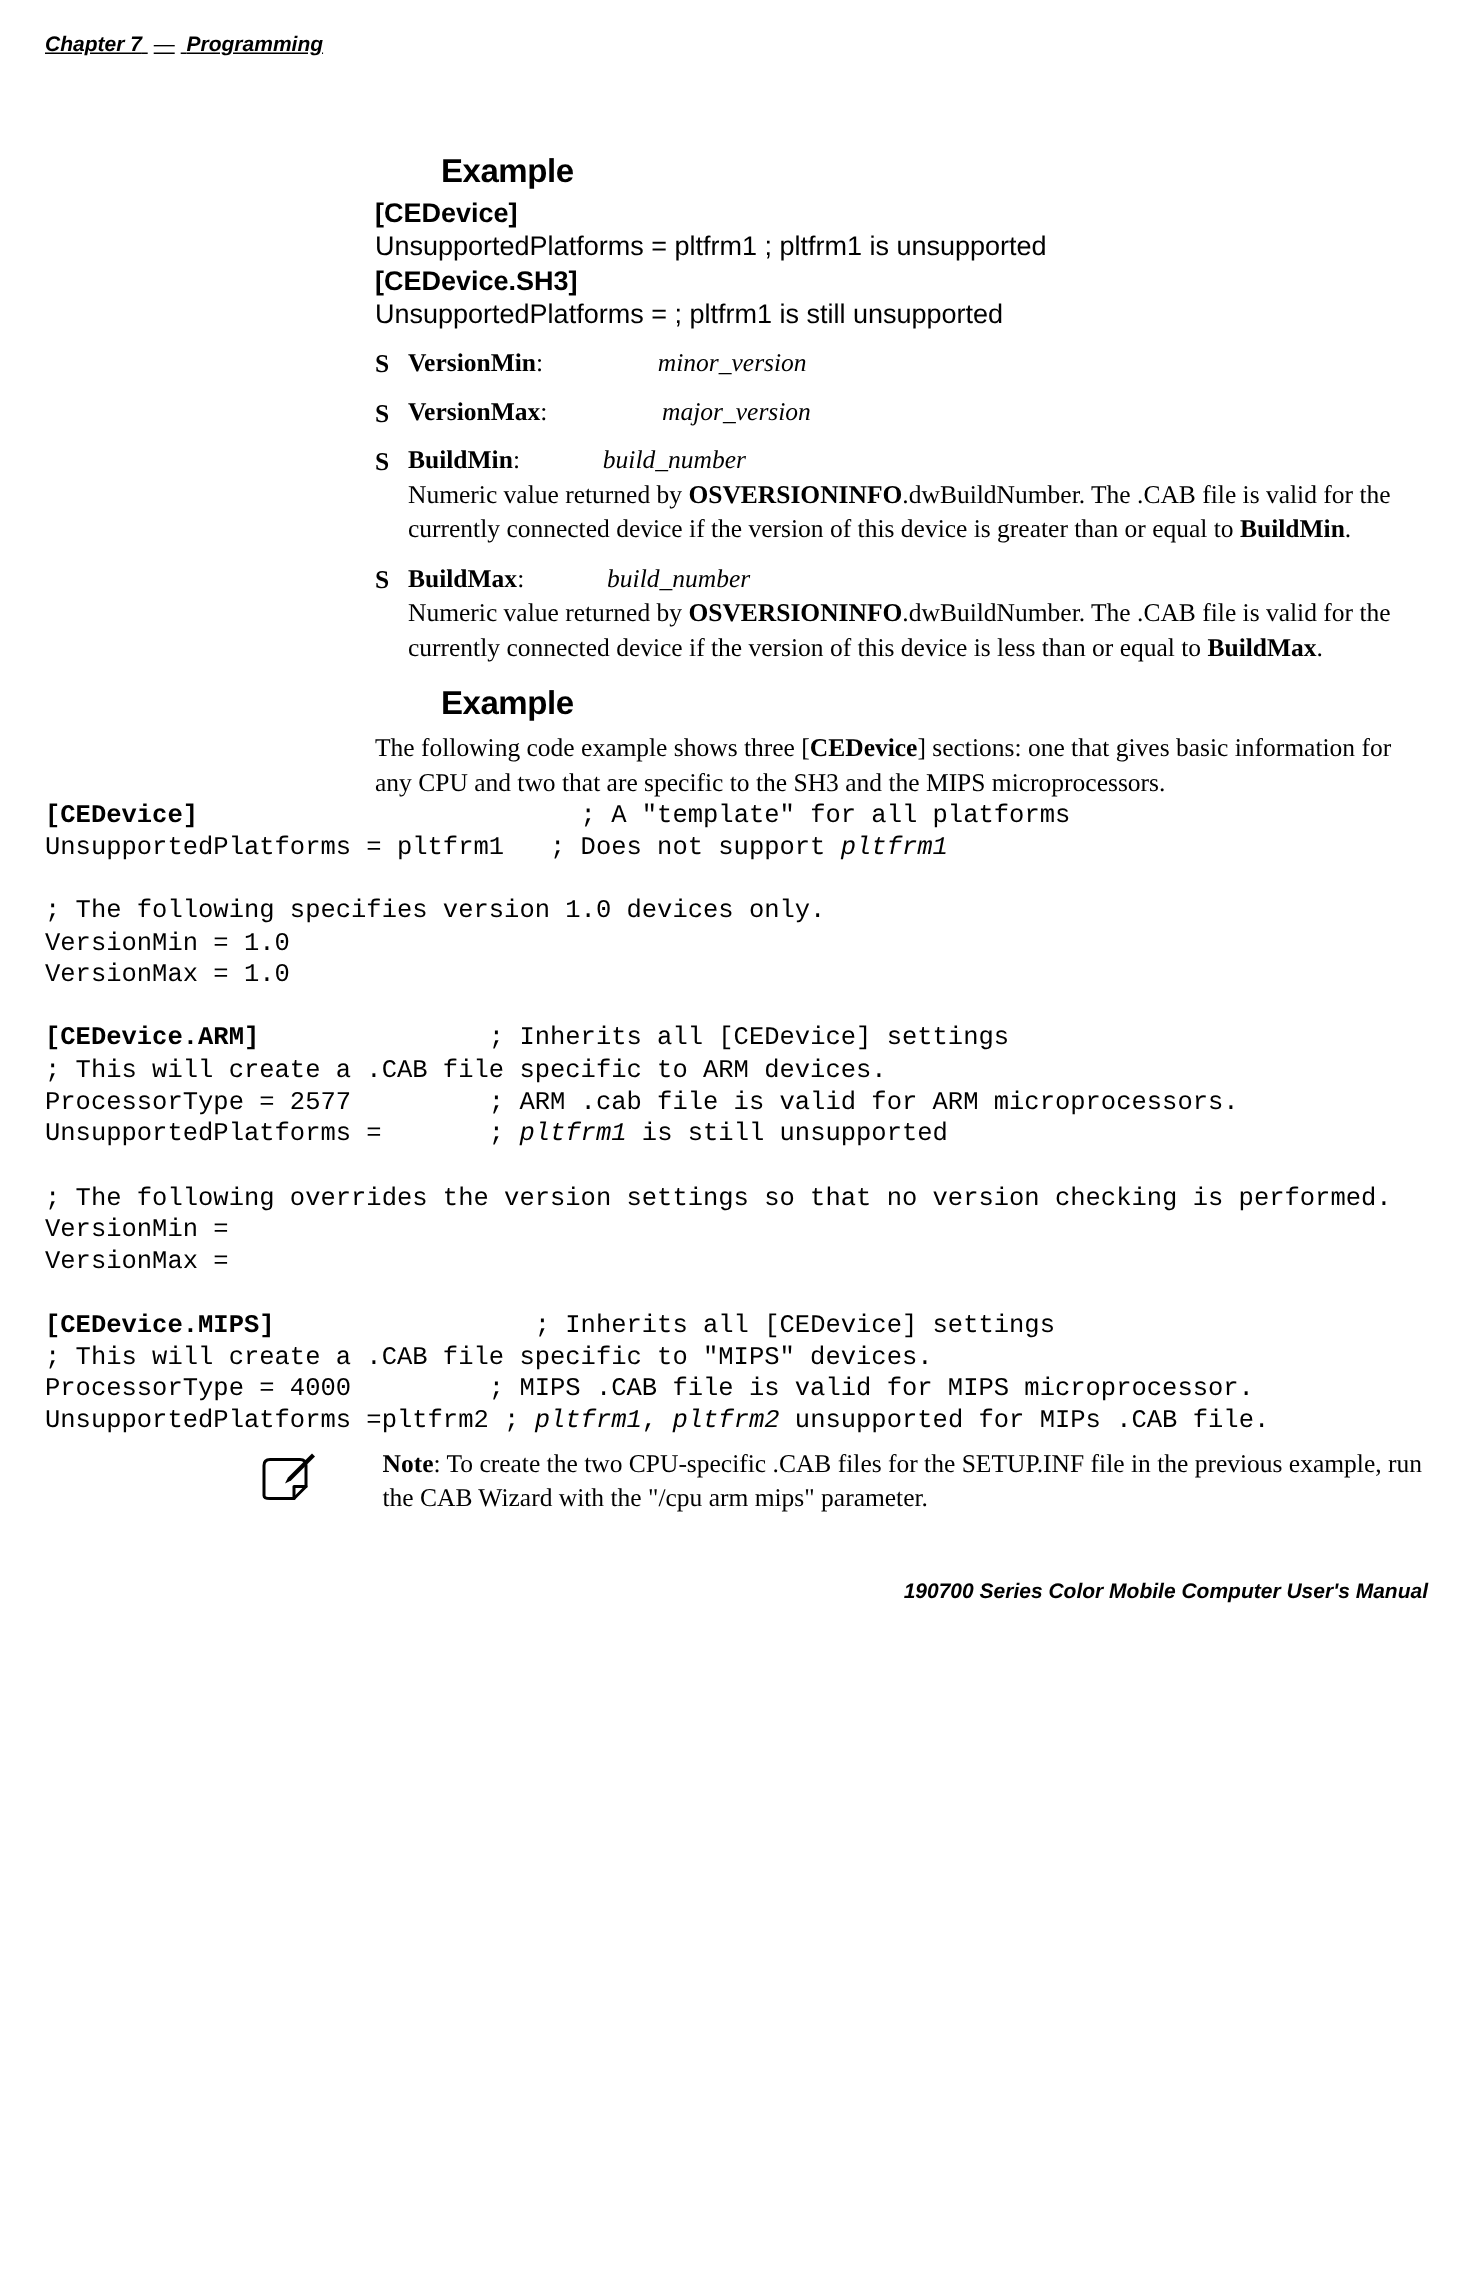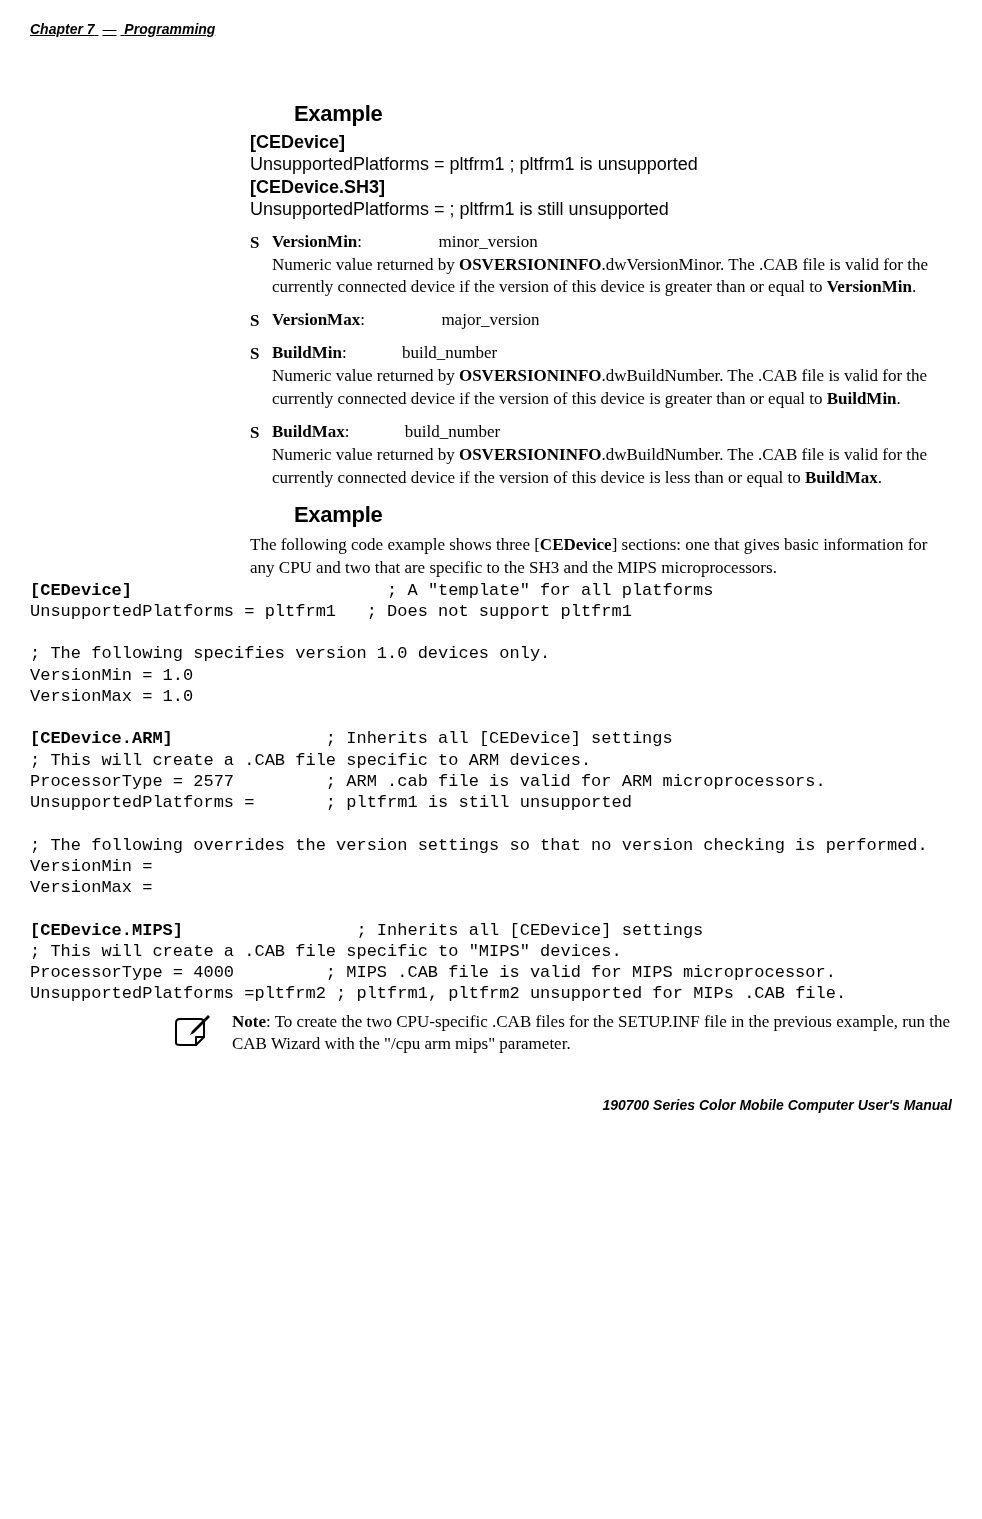--- a/index.html
+++ b/index.html
@@ -61,27 +61,28 @@
   ul.bullets > li::before {
     content: "S";
     position: absolute;
     left: 0;
     top: 1px;
     font-family: Georgia, serif;
     font-weight: bold;
     font-size: 17px;
   }
   .term { font-weight: bold; }
-  .ital { }
+  .ital { font-style: italic; }
   .para { margin-top: 4px; }
   .note-row {
     display: flex;
-    align-items: flex-end;
+    align-items: flex-start;
     margin-left: 140px;
     margin-top: 6px;
+    gap: 23px;
   }
   .note-icon {
     flex: 0 0 auto;
     margin-right: 18px;
     margin-top: 2px;
   }
   .footer {
     display: flex;
     justify-content: flex-end;
     font-family: Verdana, Arial, sans-serif;
@@ -104,21 +105,20 @@
 <div class="indent-block">
   <div class="example-head">Example</div>
   <div class="code"><b>[CEDevice]</b>
 <span>UnsupportedPlatforms = pltfrm1 ; pltfrm1 is unsupported</span>
 <b>[CEDevice.SH3]</b>
 <span>UnsupportedPlatforms = ; pltfrm1 is still unsupported</span></div>
 
   <ul class="bullets">
     <li>
       <span class="term">VersionMin</span><span>:</span>&nbsp;&nbsp;&nbsp;&nbsp;&nbsp;&nbsp;&nbsp;&nbsp;&nbsp;&nbsp;&nbsp;&nbsp;&nbsp;&nbsp;&nbsp;&nbsp;&nbsp;&nbsp;<span class="ital">minor_version</span><br>
-      <span><span>Numeric value returned by </span><b>OSVERSIONINFO</b><span>.dwVersionMinor. The .CAB file is valid for the currently connected device if the version of this device is greater than or equal to </span><b>VersionMin</b><span>.</span></span>
     </li>
     <li>
       <span class="term">VersionMax</span><span>:</span>&nbsp;&nbsp;&nbsp;&nbsp;&nbsp;&nbsp;&nbsp;&nbsp;&nbsp;&nbsp;&nbsp;&nbsp;&nbsp;&nbsp;&nbsp;&nbsp;&nbsp;&nbsp;<span class="ital">major_version</span><br>
     </li>
     <li>
       <span class="term">BuildMin</span><span>:</span>&nbsp;&nbsp;&nbsp;&nbsp;&nbsp;&nbsp;&nbsp;&nbsp;&nbsp;&nbsp;&nbsp;&nbsp;&nbsp;<span class="ital">build_number</span><br>
       <span><span>Numeric value returned by </span><b>OSVERSIONINFO</b><span>.dwBuildNumber. The .CAB file is valid for the currently connected device if the version of this device is greater than or equal to </span><b>BuildMin</b><span>.</span></span>
     </li>
     <li>
       <span class="term">BuildMax</span><span>:</span>&nbsp;&nbsp;&nbsp;&nbsp;&nbsp;&nbsp;&nbsp;&nbsp;&nbsp;&nbsp;&nbsp;&nbsp;&nbsp;<span class="ital">build_number</span><br>

